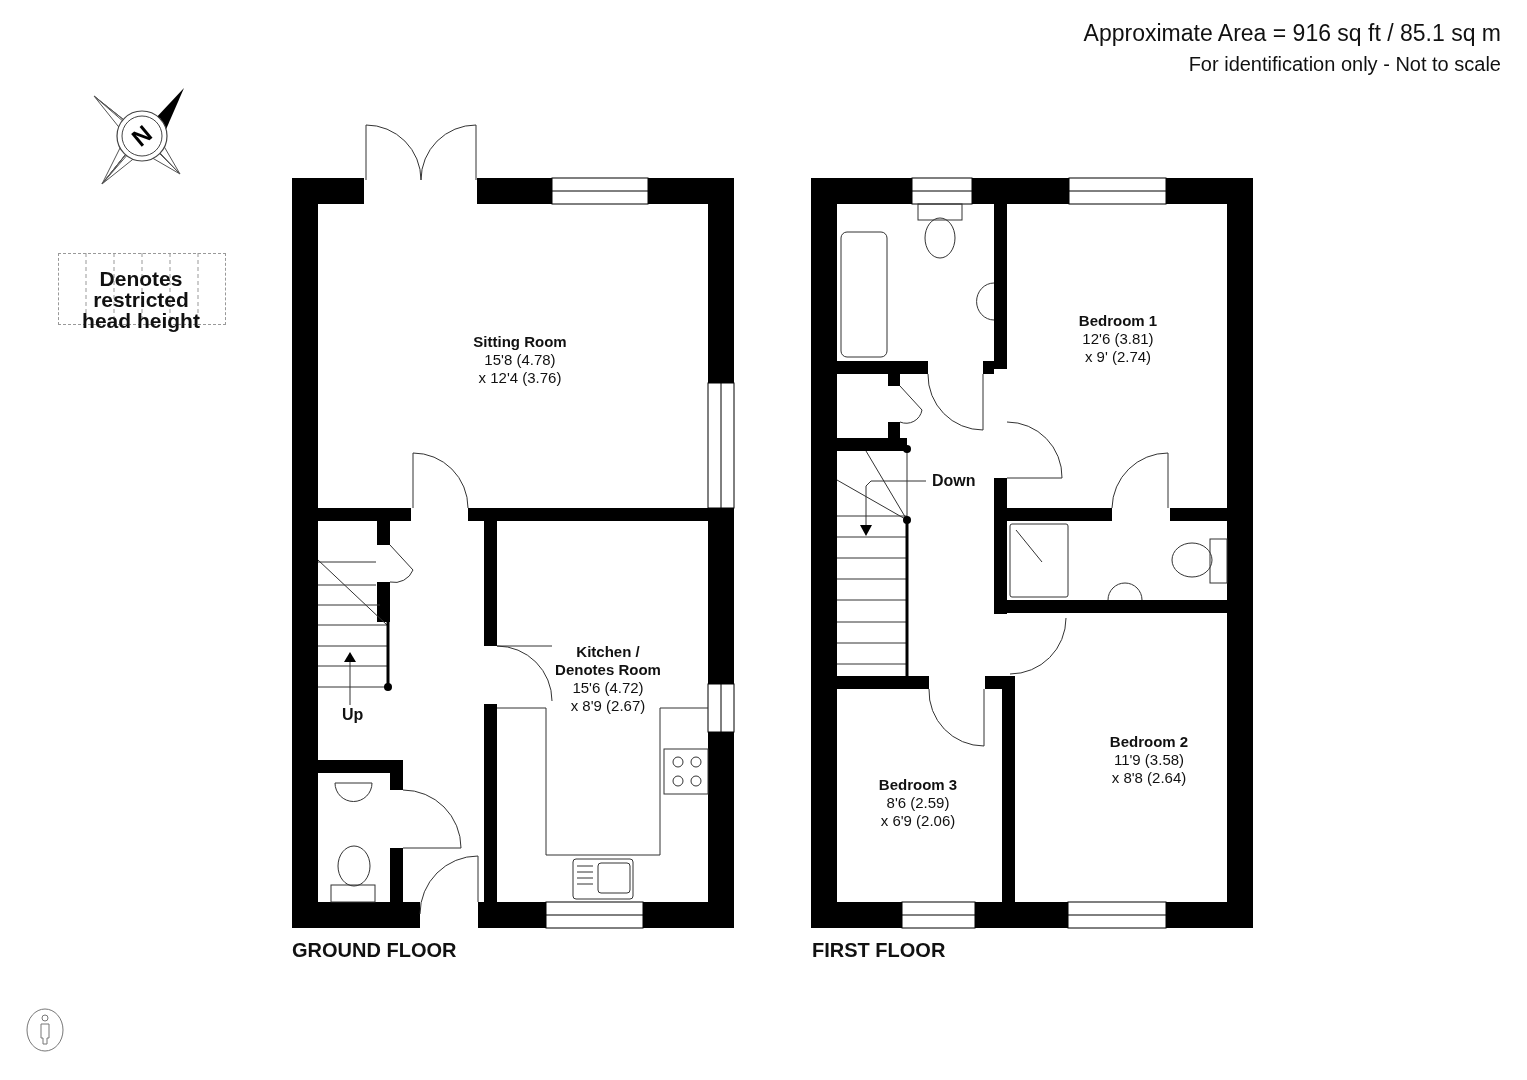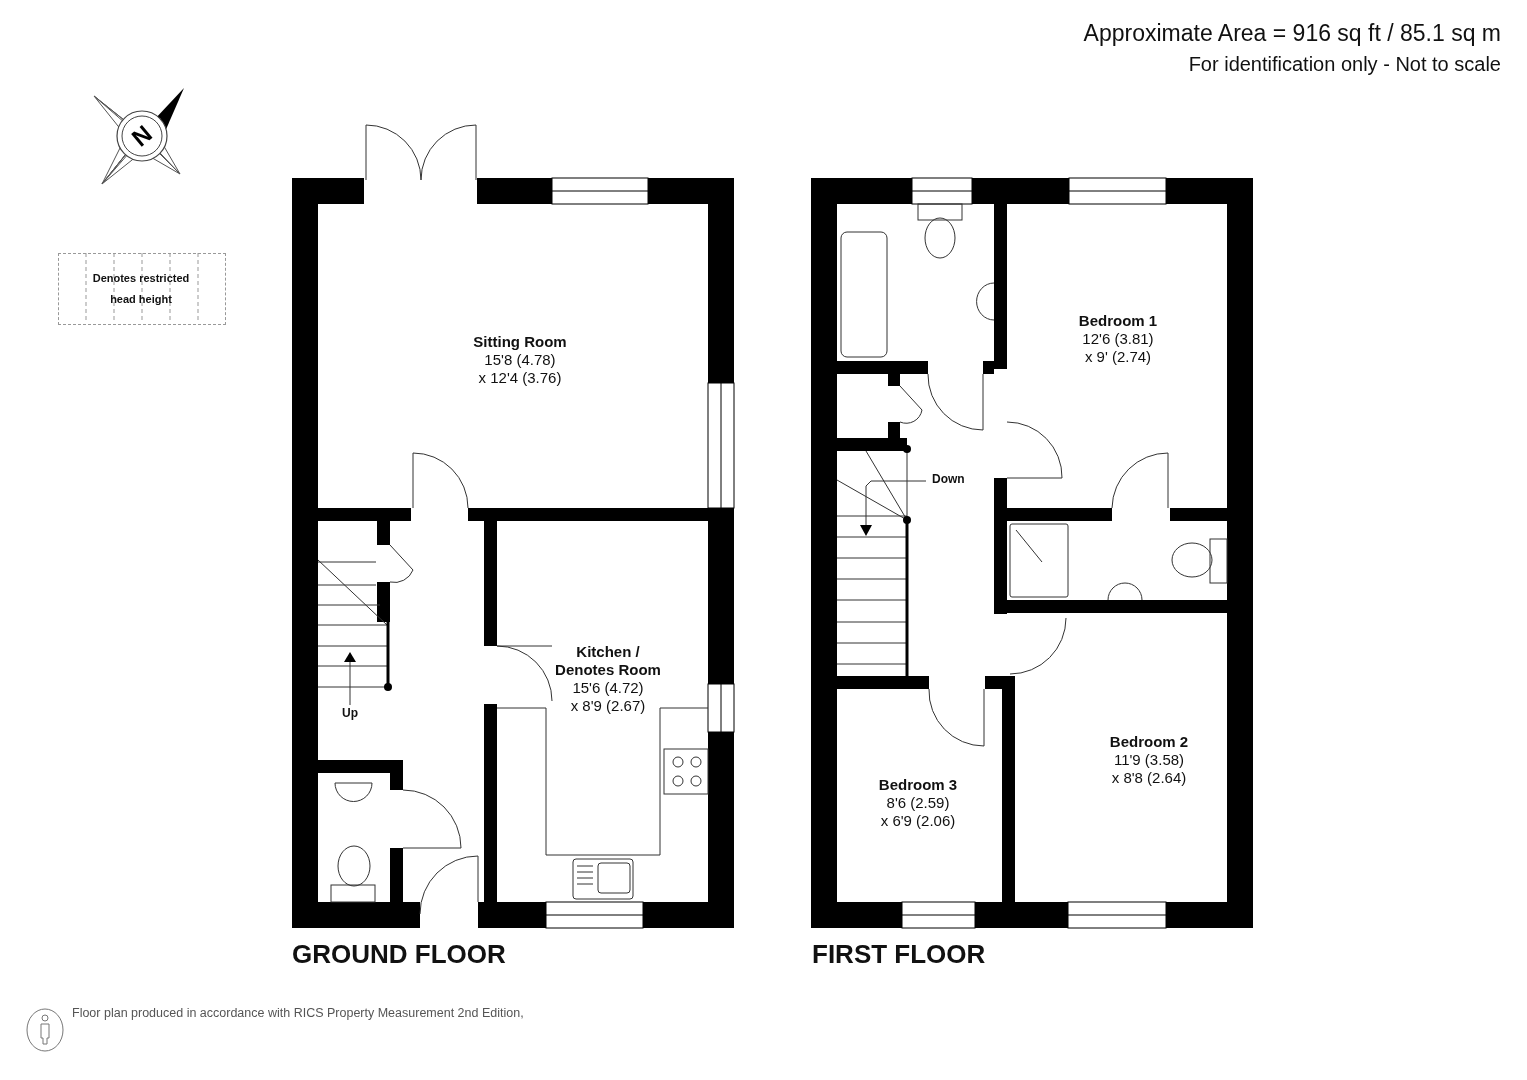--- a/index.html
+++ b/index.html
@@ -1,26 +1,26 @@
 <!DOCTYPE html>
 <html><head>
 <meta charset="utf-8">
 <style>
   html,body{margin:0;padding:0;background:#fff;}
   body{width:1527px;height:1080px;position:relative;overflow:hidden;font-family:"Liberation Sans",sans-serif;color:#111;}
   .abs{position:absolute;}
   .area-title{right:26px;top:20px;font-size:23px;white-space:nowrap;}
   .area-sub{right:26px;top:53px;font-size:20px;white-space:nowrap;}
   .legend-box{left:58px;top:253px;width:166px;height:70px;border:1px dashed #999;}
-  .legend-text{left:58px;top:268px;width:166px;text-align:center;font-weight:bold;font-size:11px;line-height:21px;}
-  .floor-label{font-weight:bold;font-size:26px;white-space:nowrap;}
+  .legend-text{left:58px;top:268px;width:166px;text-align:center;font-weight:bold;font-size:21px;line-height:21px;}
+  .floor-label{font-weight:bold;font-size:20px;white-space:nowrap;}
   .room{position:absolute;text-align:center;font-size:15px;line-height:18px;white-space:nowrap;transform:translateX(-50%);}
   .room .rn{font-weight:bold;display:block;}
   .room .rd{display:block;}
-  .small-label{font-weight:bold;font-size:12px;}
+  .small-label{font-weight:bold;font-size:16px;}
   .footer{left:72px;top:1005px;font-size:12.5px;line-height:17px;color:#555;white-space:nowrap;}
   svg{position:absolute;left:0;top:0;}
 </style>
 </head>
 <body>
 
 <div class="abs area-title">Approximate Area = 916 sq ft / 85.1 sq m</div>
 <div class="abs area-sub">For identification only - Not to scale</div>
 
 <svg width="1527" height="1080">
@@ -272,14 +272,13 @@
 </div>
 <div class="room" style="left:918px;top:776px;">
   <span class="rn">Bedroom 3</span>
   <span class="rd">8'6 (2.59)</span>
   <span class="rd">x 6'9 (2.06)</span>
 </div>
 <div class="abs small-label" style="left:932px;top:472px;">Down</div>
 <div class="abs floor-label" style="left:812px;top:939px;">FIRST FLOOR</div>
 
 <div class="abs footer">
-  <div>Floor plan produced in accordance with RICS Property Measurement 2nd Edition,</div>
 </div>
 
 </body></html>

